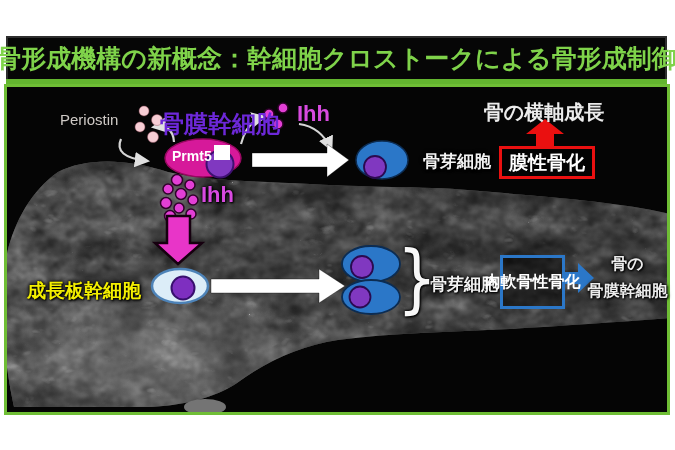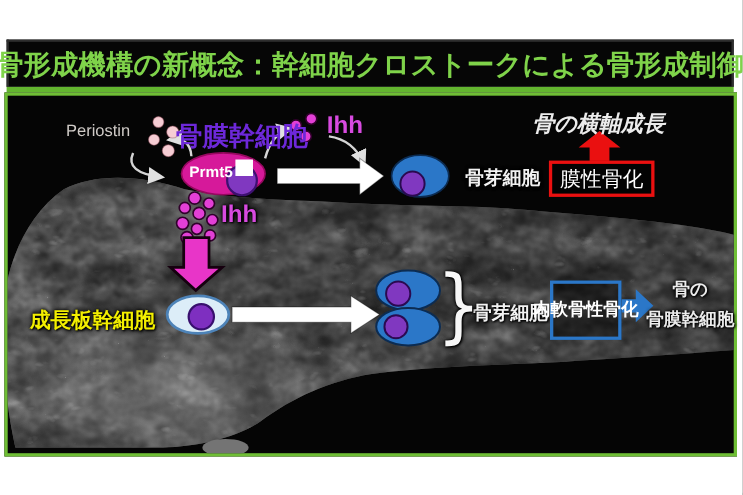--- a/index.html
+++ b/index.html
@@ -27,23 +27,23 @@
   .periostin{left:60px;top:111px;font-size:15px;color:#cfcac6;}
   .psc{left:160px;top:108px;font-size:24px;font-weight:bold;color:#6d28d9;}
   .prmt5{left:172px;top:148px;font-size:14px;font-weight:bold;color:#ffffff;}
   .ihh-top{left:297px;top:101px;font-size:22px;font-weight:bold;color:#d84ae0;}
   .ihh-mid{left:201px;top:182px;font-size:22px;font-weight:bold;color:#d84ae0;}
   .gpsc{left:27px;top:278px;font-size:19px;font-weight:bold;color:#f3ef00;}
   .ob-top{left:423px;top:150px;font-size:17px;font-weight:bold;color:#f2f2f2;}
   .ob-bot{left:430px;top:273px;font-size:17px;font-weight:bold;color:#f2f2f2;}
   .mem-box{left:499px;top:146px;width:96px;height:33px;border:3px solid #ea1010;
     box-sizing:border-box;display:flex;align-items:center;justify-content:center;
-    color:#ffffff;font-size:19px;font-weight:normal;background:rgba(0,0,0,.25);}
+    color:#ffffff;font-size:19px;font-weight:bold;background:rgba(0,0,0,.25);}
   .trans{left:478px;top:99px;width:132px;text-align:center;font-size:20px;
-    font-weight:bold;color:#ececec;font-style:italic;}
+    font-weight:bold;color:#ececec;}
   .endo-box{left:500px;top:255px;width:65px;height:54px;border:3px solid #2b77c8;
     box-sizing:border-box;display:flex;flex-direction:row;align-items:center;
     justify-content:center;color:#ffffff;font-size:16px;font-weight:bold;
     line-height:20px;background:rgba(0,0,0,.5);}
   .longi{left:580px;top:250px;width:95px;text-align:center;font-size:16px;
     font-weight:bold;color:#ececec;line-height:27px;}
   .brace{left:397px;top:239px;font-size:74px;line-height:78px;color:#f7f7f7;
     transform:scaleX(.85);transform-origin:left center;
     font-family:"DejaVu Sans",sans-serif;}
 </style>

